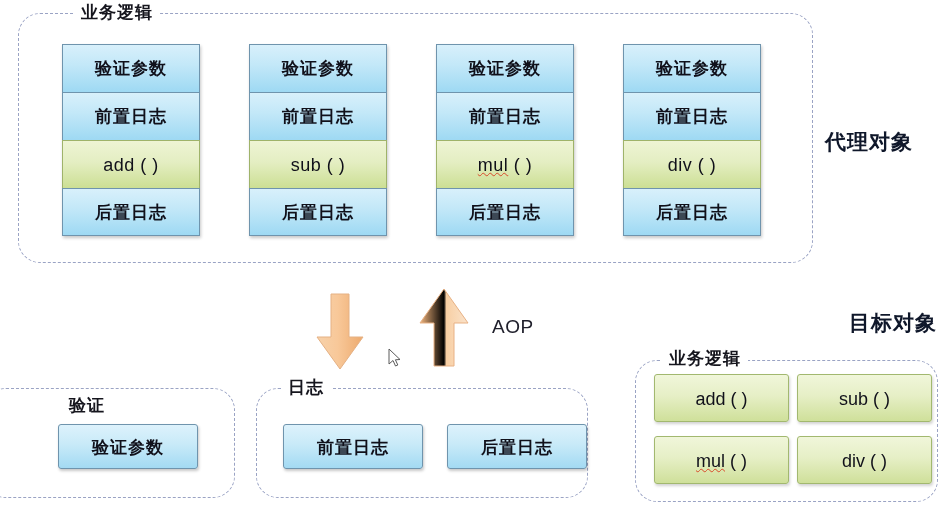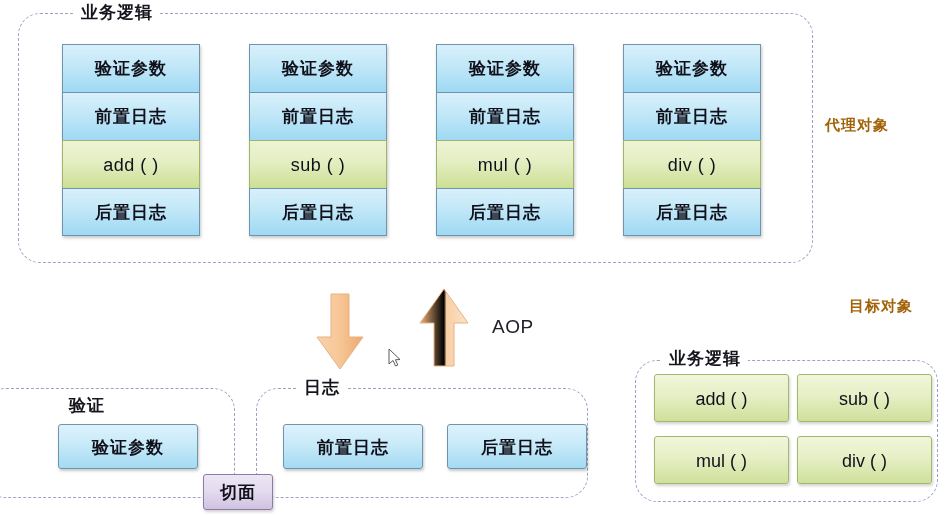--- a/index.html
+++ b/index.html
@@ -27,25 +27,26 @@
     padding:0 7px;
     font-size:17px;
     font-weight:bold;
     letter-spacing:1px;
     color:#15151d;
     white-space:nowrap;
     line-height:20px;
   }
   .side-label{
     position:absolute;
-    font-size:15px;
-    font-weight:bold;
-    letter-spacing:1px;
-    color:#a16207;
+    font-size:21px;
+    font-weight:bold;
+    letter-spacing:1px;
+    color:#0f172a;
     white-space:nowrap;
+    margin-top:12px;
   }
 
   
   .col{
     position:absolute;
     width:138px;
     box-shadow:1px 2px 3px rgba(0,0,0,.22);
   }
   .cell{
     height:48px;
@@ -89,20 +90,21 @@
     box-sizing:border-box;
     border:1px solid #a2b86f;
     border-radius:3px;
     background:linear-gradient(to bottom,#f0f6da 0%,#e6efc6 45%,#cfe09a 100%);
     text-align:center;
     font-size:18px;
     color:#10101a;
     box-shadow:1px 2px 3px rgba(0,0,0,.18);
   }
   .squiggle{
+    text-decoration:underline;
     text-decoration-color:#d84a2a;
     text-decoration-style:wavy;
     text-decoration-thickness:1px;
   }
 
   
   .aspect-box{
     position:absolute;
     box-sizing:border-box;
     border:1px solid #8d7aa8;
@@ -201,25 +203,24 @@
 
   <svg class="cursor" style="left:388px;top:348px;" width="14" height="20" viewBox="0 0 14 20">
     <path d="M1 1 L1 16 L5 12.5 L7.5 18 L9.8 17 L7.4 11.8 L12 11.5 Z" fill="#ffffff" stroke="#5a5a5a" stroke-width="1"></path>
   </svg>
 
   <div class="dashed-box" style="left:-16px;top:388px;width:251px;height:110px;"></div>
   <div class="group-label" style="left:62px;top:396px;">验证</div>
   <div class="bluebox" style="left:58px;top:424px;width:140px;height:45px;line-height:45px;">验证参数</div>
 
   <div class="dashed-box" style="left:256px;top:388px;width:332px;height:110px;"></div>
-  <div class="group-label" style="left:297px;top:378px;">日志</div>
+  <div class="group-label" style="left:281px;top:378px;">日志</div>
   <div class="bluebox" style="left:283px;top:424px;width:140px;height:45px;line-height:45px;">前置日志</div>
   <div class="bluebox" style="left:447px;top:424px;width:140px;height:45px;line-height:45px;">后置日志</div>
 
-  <div class="aspect-box" style="left:203px;top:474px;width:70px;height:36px;line-height:36px;">切面</div>
 
   <div class="side-label" style="left:849px;top:297px;">目标对象</div>
   <div class="dashed-box" style="left:635px;top:360px;width:303px;height:142px;"></div>
   <div class="group-label" style="left:662px;top:349px;">业务逻辑</div>
 
   <div class="greenbox" style="left:654px;top:374px;width:135px;height:48px;line-height:48px;">add ( )</div>
   <div class="greenbox" style="left:797px;top:374px;width:135px;height:48px;line-height:48px;">sub ( )</div>
   <div class="greenbox" style="left:654px;top:436px;width:135px;height:48px;line-height:48px;">
     <span class="squiggle">mul</span><span> ( )</span>
   </div>

